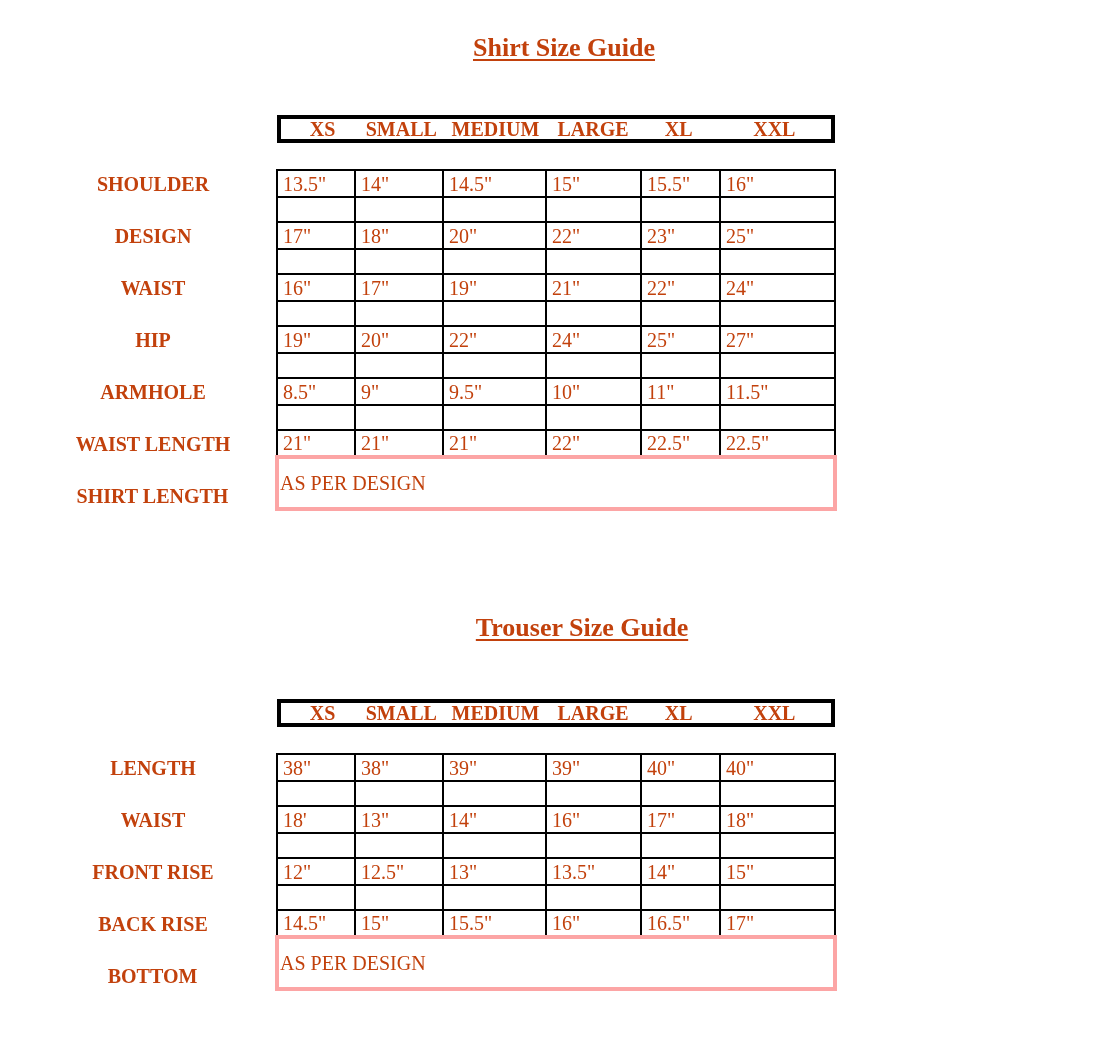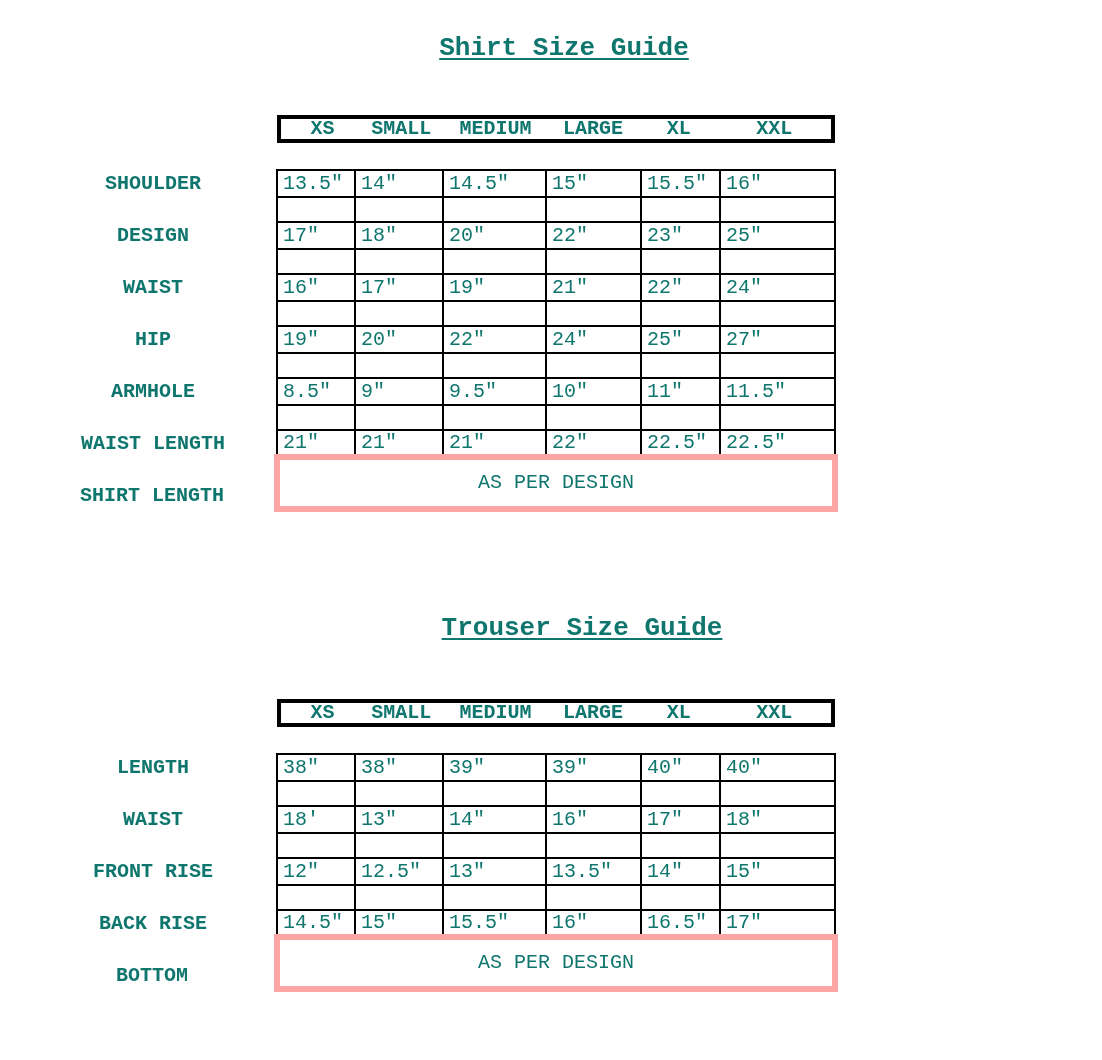--- a/index.html
+++ b/index.html
@@ -1,22 +1,22 @@
 <!DOCTYPE html>
 <html><head>
 <meta charset="utf-8">
 <style>
   html, body { margin: 0; padding: 0; background: #ffffff; }
   #canvas {
     position: relative;
     width: 1102px;
     height: 1060px;
     background: #ffffff;
-    color: #0f766e;
-    font-family: Liberation Mono, monospace;
+    color: #c2410c;
+    font-family: Liberation Serif, serif;
     overflow: hidden;
   }
   .guide-title {
     position: absolute;
     transform: translateX(-50%);
     font-size: 26px;
     font-weight: bold;
     text-decoration: underline;
     text-decoration-thickness: 2px;
     text-underline-offset: 3px;
@@ -70,22 +70,21 @@
     font-size: 20px;
   }
   .val {
     border: 2px solid #000000;
     padding: 0 0 0 5px;
     vertical-align: middle;
     text-align: left;
     white-space: nowrap;
   }
   .merged {
-    border: 6px solid #fca5a5;
-    text-align: center;
+    border: 4px solid #fca5a5;
     vertical-align: middle;
   }
   tr.data   { height: 27px; }
   tr.spacer { height: 25px; }
   tr.design { height: 52px; }
   .lbl-bottom { vertical-align: bottom; padding-bottom: 3px; }
 </style>
 </head>
 <body>
 

